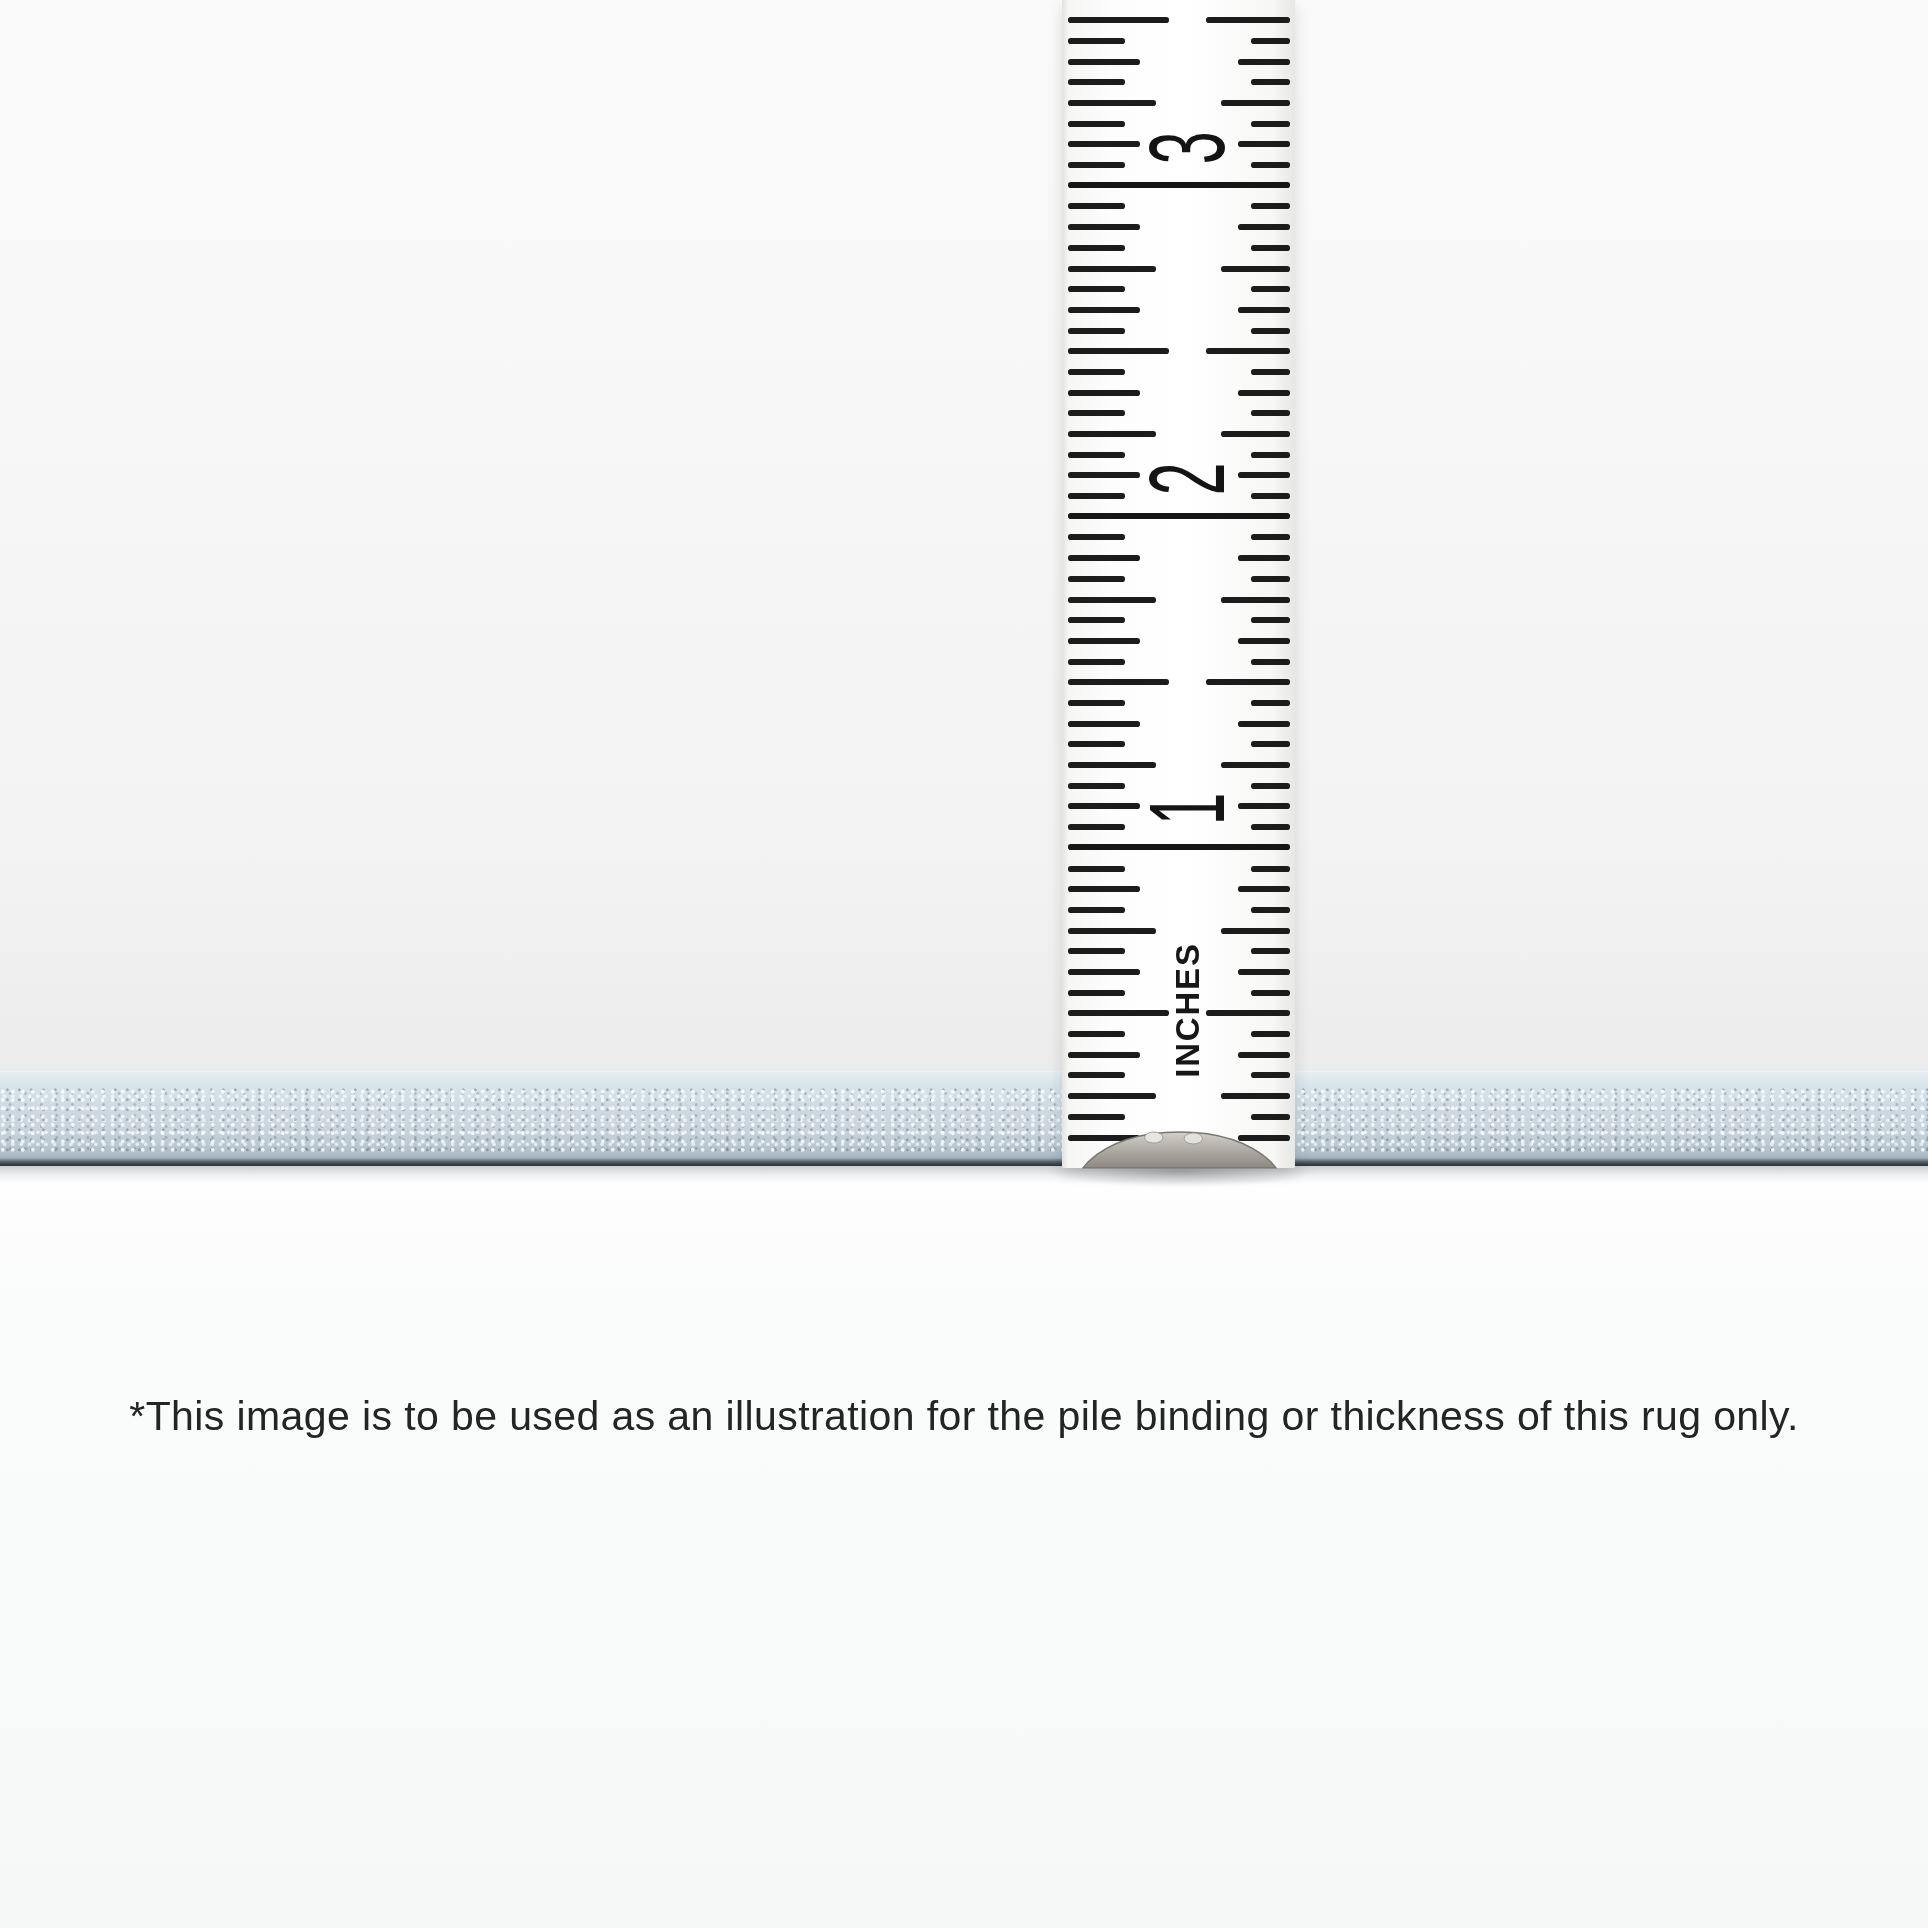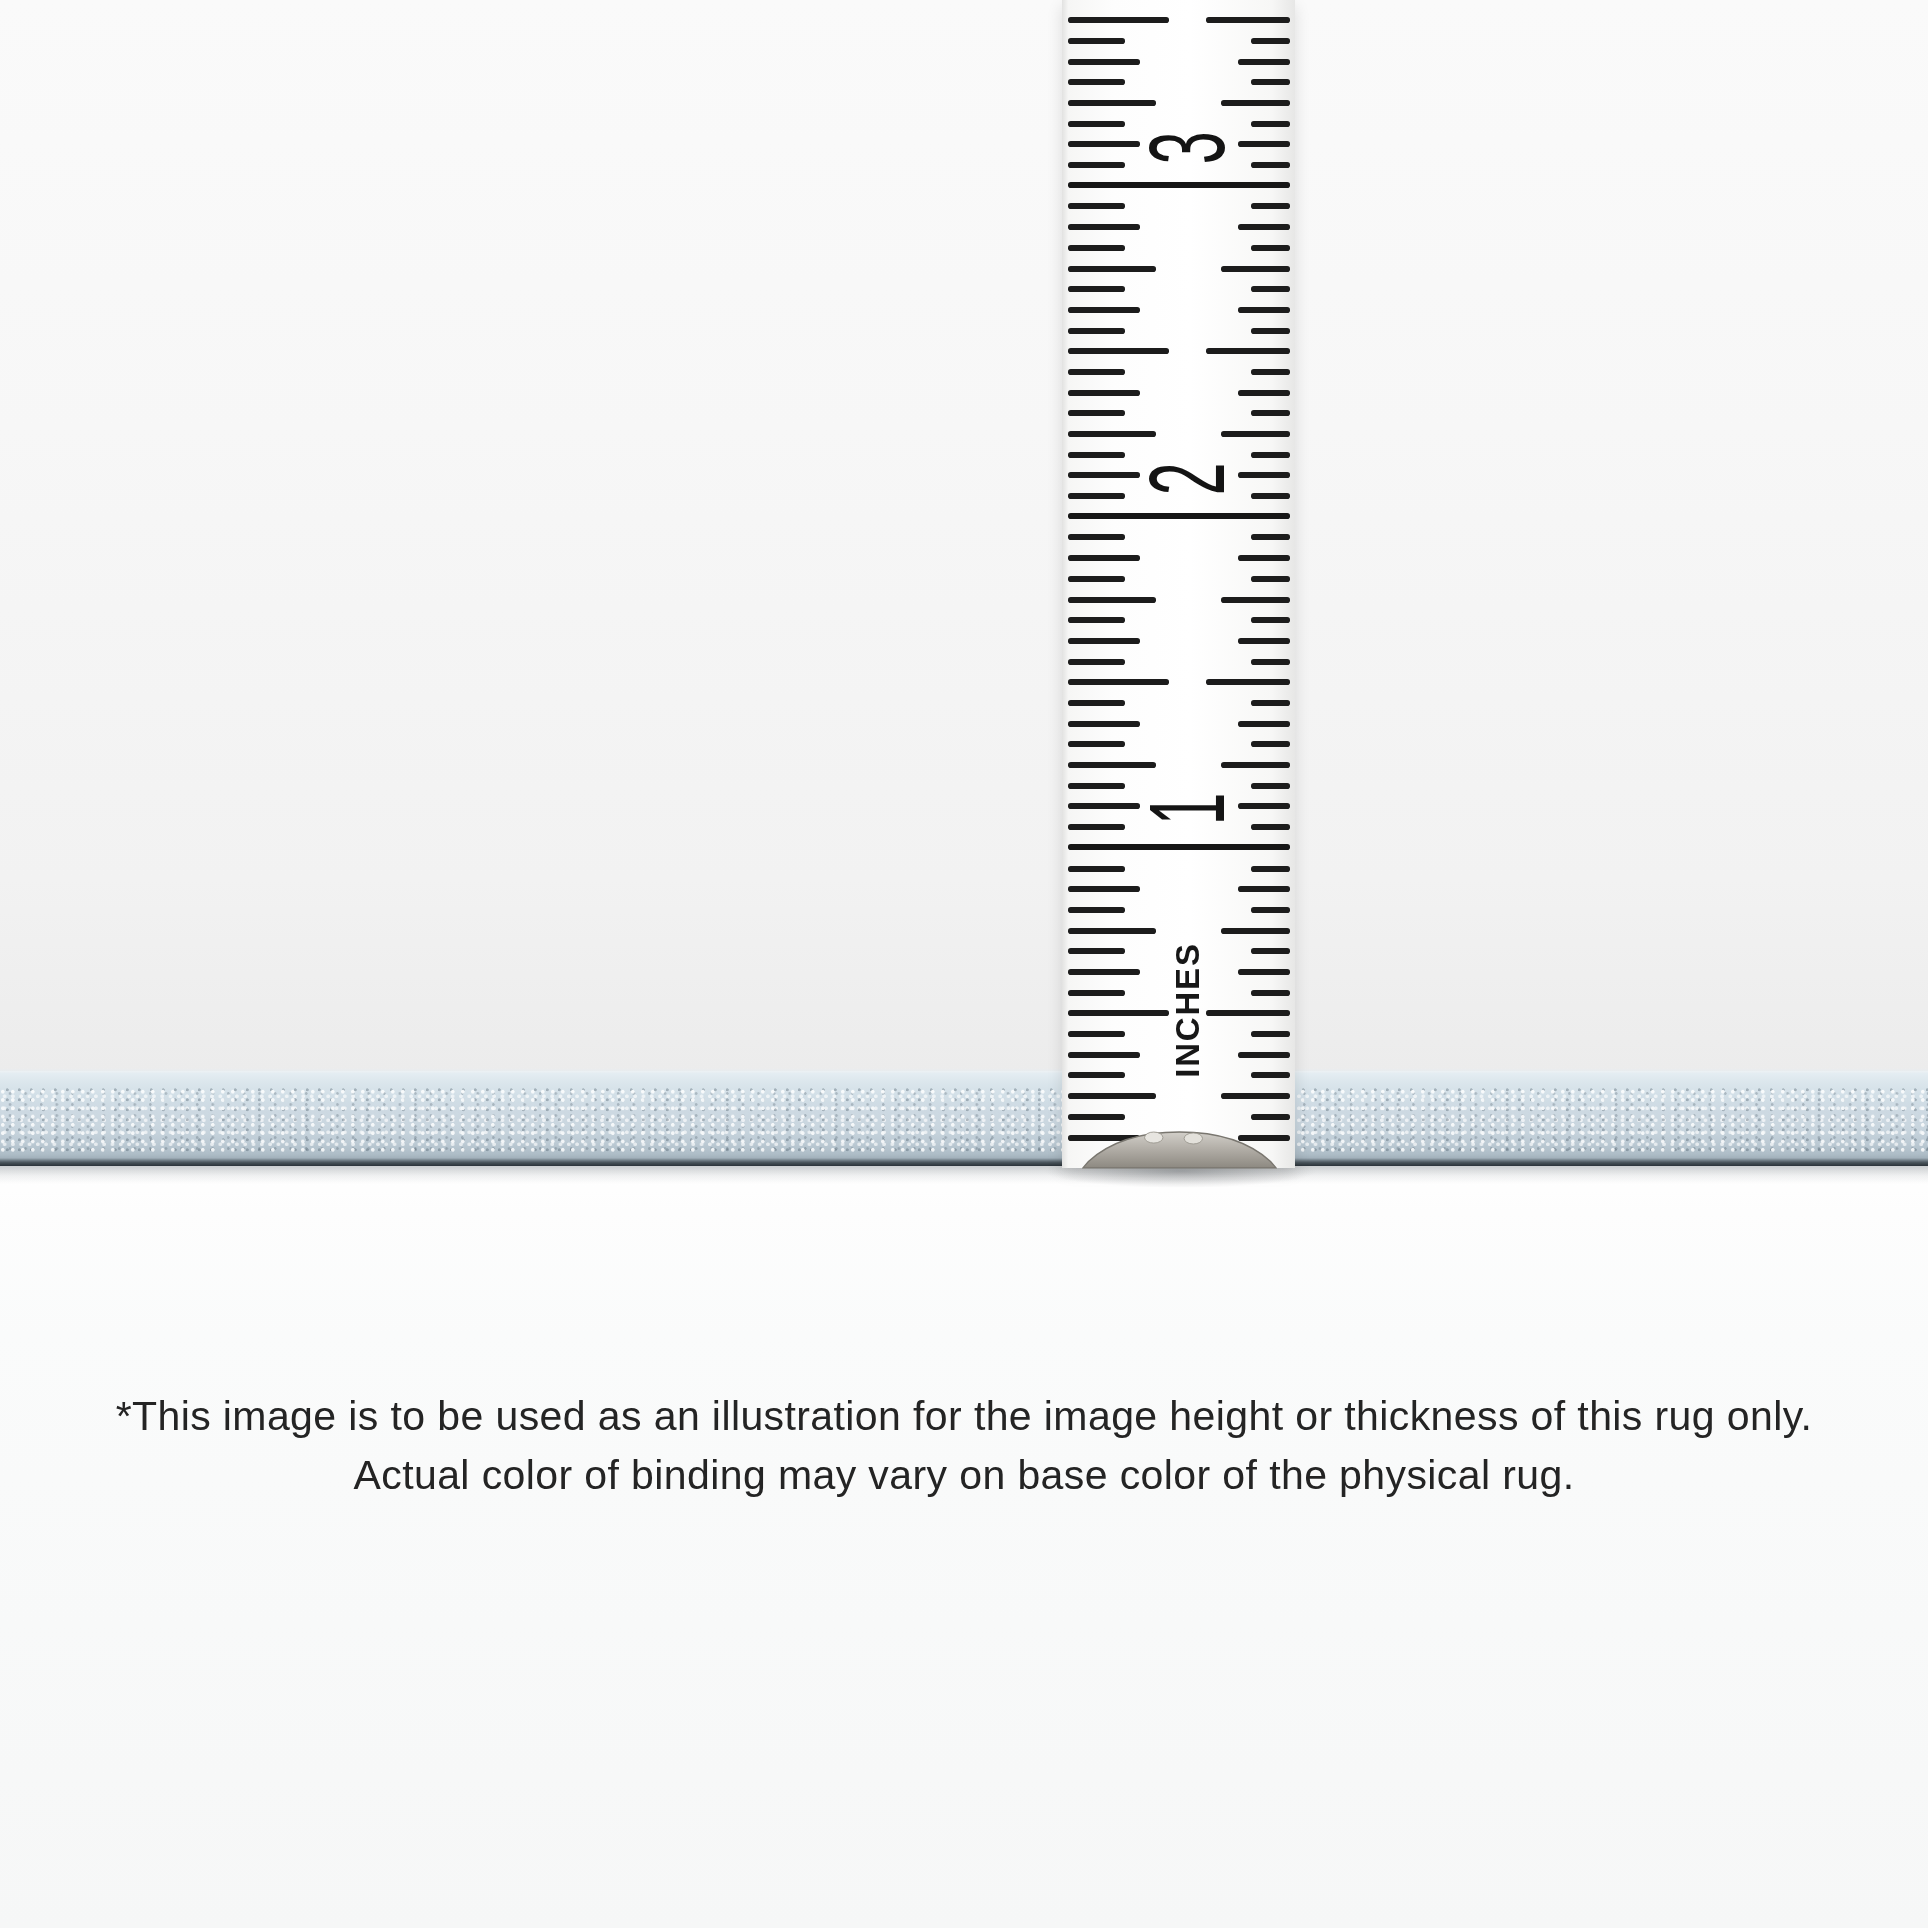--- a/index.html
+++ b/index.html
@@ -196,18 +196,17 @@
         <ellipse cx="78" cy="8" rx="10" ry="6" fill="#e7e5e0" stroke="#9b988f" stroke-width="1"></ellipse>
         <ellipse cx="121" cy="9" rx="10" ry="6" fill="#e3e1db" stroke="#9b988f" stroke-width="1"></ellipse>
       </svg>
     </div>
   <div class="inch-number" style="left: calc(50% + 8.3px); top: 148px;">3</div>
       <div class="inch-number" style="left: calc(50% + 8.3px); top: 479px;">2</div>
       <div class="inch-number" style="left: calc(50% + 8.3px); top: 809px;">1</div>
     </div>
 
   <div class="caption">
-    <div>*This image is to be used as an illustration for the image height or thickness of this rug only.</div>
-    <div>Actual color of binding may vary on base color of the physical rug.</div>
+    <div>*This image is to be used as an illustration for the pile binding or thickness of this rug only.</div>
   </div>
 
 </div>
 
 
 </body></html>

